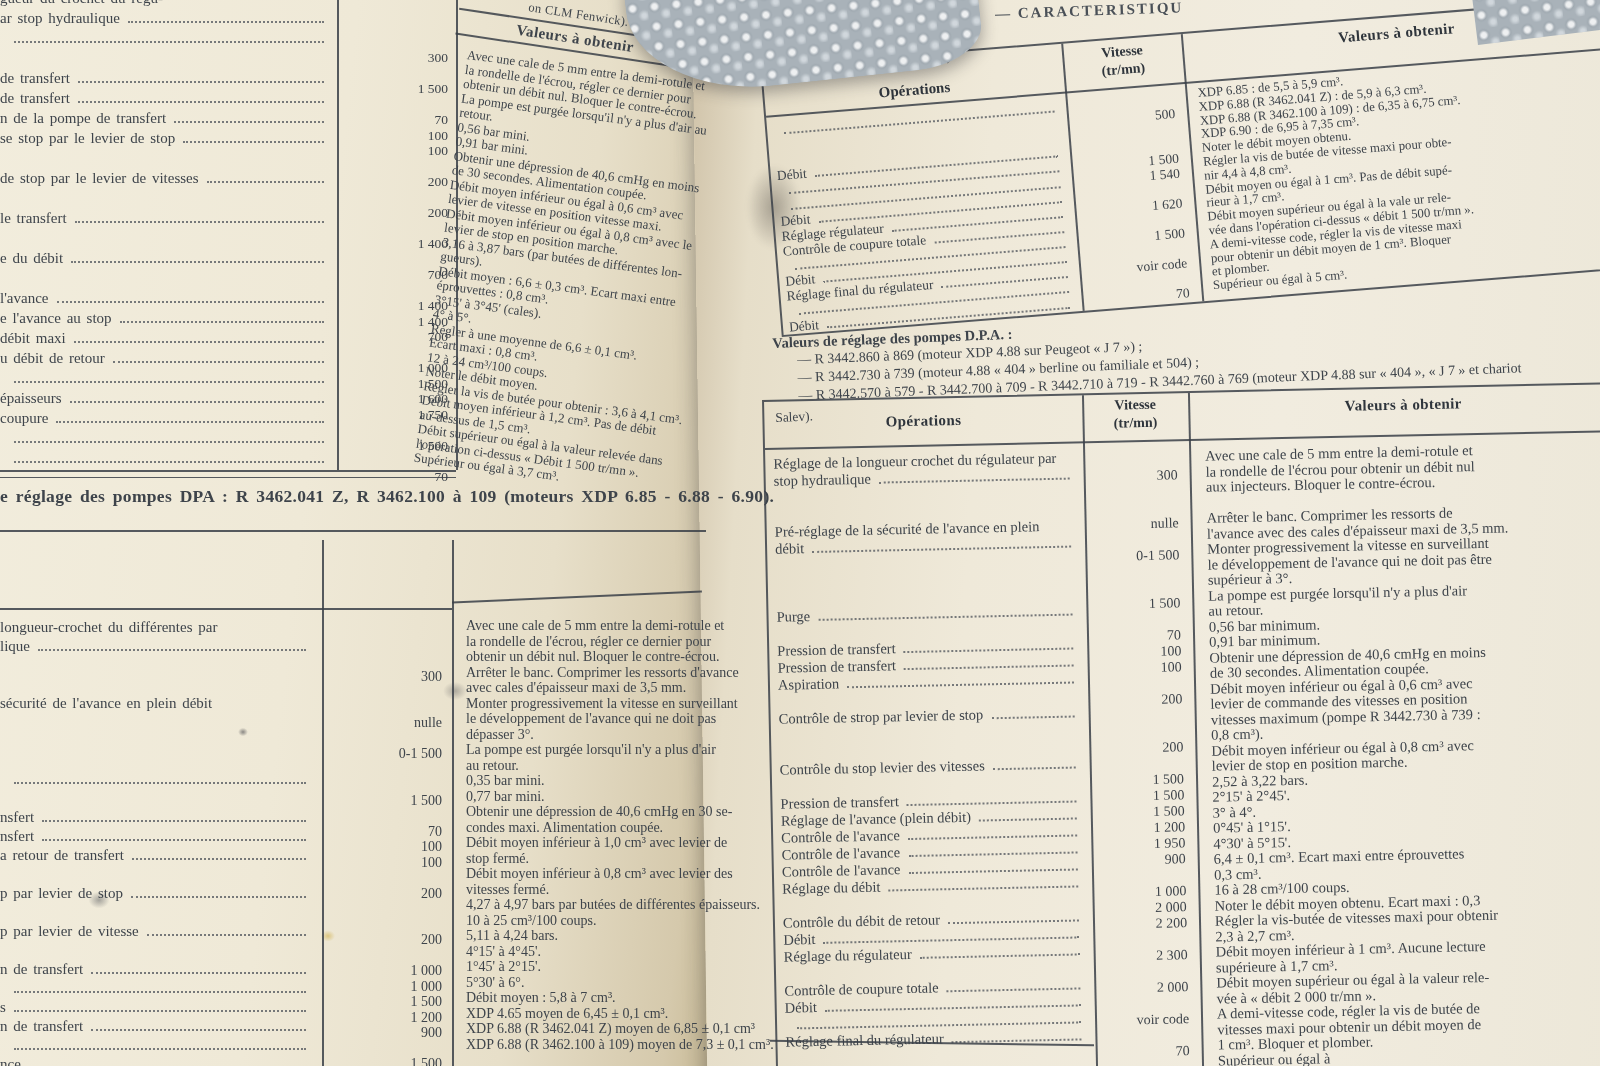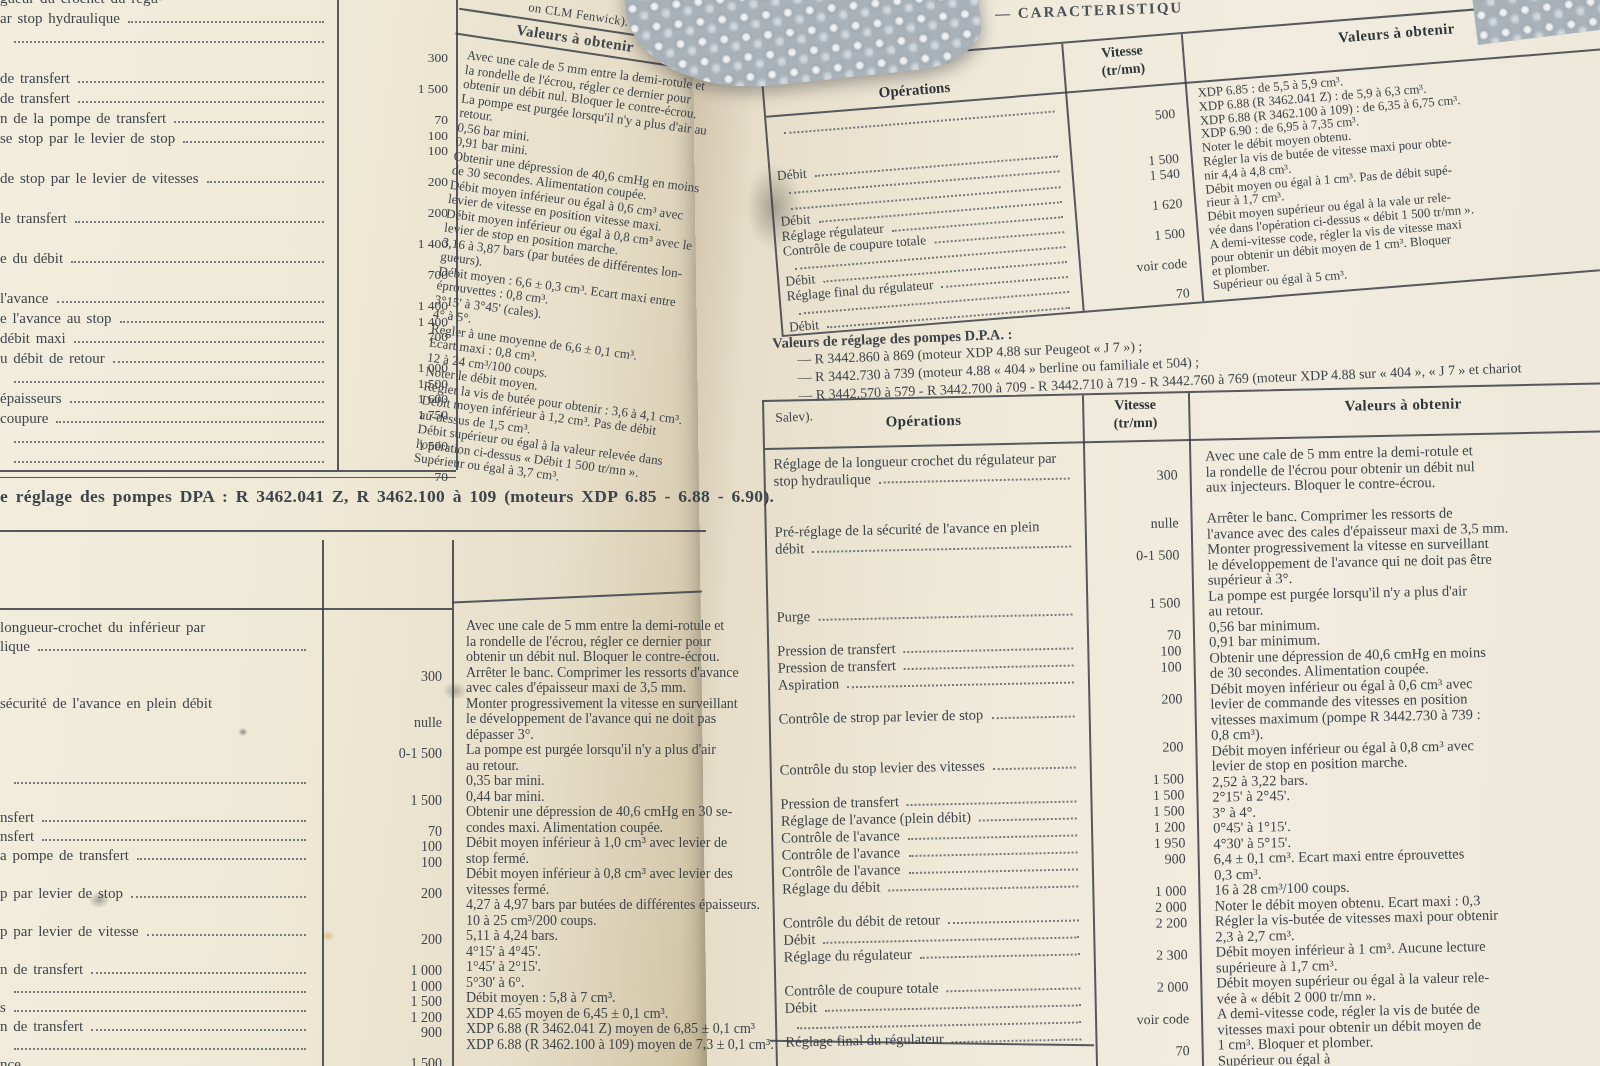--- a/index.html
+++ b/index.html
@@ -240,33 +240,33 @@
 <div class="hcell lb-h-sp">
   <div>Vitesse</div>
   <div>(tr/mn)</div>
 </div>
 <div class="hcell lb-h-val">Valeurs à obtenir</div>
 <div class="vline lb-vline1"></div>
 <div class="vline lb-vline2"></div>
 <div class="hline lb-hr"></div>
 <div class="hline lb-hr2"></div>
 <div class="content flowcol lb-ops">
-    <div class="fl op"><span class="optxt">longueur-crochet du inférieur par</span></div>
+    <div class="fl op"><span class="optxt">longueur-crochet du différentes par</span></div>
     <div class="fl op"><span class="optxt">lique</span><span class="lead"></span></div>
     <div class="fl op"><span class="optxt">&nbsp;</span></div>
     <div class="fl op"><span class="optxt">&nbsp;</span></div>
     <div class="fl op"><span class="optxt">sécurité de l'avance en plein débit</span></div>
     <div class="fl op"><span class="optxt">&nbsp;</span></div>
     <div class="fl op"><span class="optxt">&nbsp;</span></div>
     <div class="fl op"><span class="optxt">&nbsp;</span></div>
     <div class="fl op"><span class="optxt">&nbsp;</span><span class="lead"></span></div>
     <div class="fl op"><span class="optxt">&nbsp;</span></div>
     <div class="fl op"><span class="optxt">nsfert</span><span class="lead"></span></div>
     <div class="fl op"><span class="optxt">nsfert</span><span class="lead"></span></div>
-    <div class="fl op"><span class="optxt">a pompe de transfert</span><span class="lead"></span></div>
+    <div class="fl op"><span class="optxt">a retour de transfert</span><span class="lead"></span></div>
     <div class="fl op"><span class="optxt">&nbsp;</span></div>
     <div class="fl op"><span class="optxt">p par levier de stop</span><span class="lead"></span></div>
     <div class="fl op"><span class="optxt">&nbsp;</span></div>
     <div class="fl op"><span class="optxt">p par levier de vitesse</span><span class="lead"></span></div>
     <div class="fl op"><span class="optxt">&nbsp;</span></div>
     <div class="fl op"><span class="optxt">n de transfert</span><span class="lead"></span></div>
     <div class="fl op"><span class="optxt">&nbsp;</span><span class="lead"></span></div>
     <div class="fl op"><span class="optxt">s</span><span class="lead"></span></div>
     <div class="fl op"><span class="optxt">n de transfert</span><span class="lead"></span></div>
     <div class="fl op"><span class="optxt">&nbsp;</span><span class="lead"></span></div>
@@ -308,29 +308,29 @@
     <div class="fl">la rondelle de l'écrou, régler ce dernier pour</div>
     <div class="fl">obtenir un débit nul. Bloquer le contre-écrou.</div>
     <div class="fl">Arrêter le banc. Comprimer les ressorts d'avance</div>
     <div class="fl">avec cales d'épaisseur maxi de 3,5 mm.</div>
     <div class="fl">Monter progressivement la vitesse en surveillant</div>
     <div class="fl">le développement de l'avance qui ne doit pas</div>
     <div class="fl">dépasser 3°.</div>
     <div class="fl">La pompe est purgée lorsqu'il n'y a plus d'air</div>
     <div class="fl">au retour.</div>
     <div class="fl">0,35 bar mini.</div>
-    <div class="fl">0,44 bar mini.</div>
+    <div class="fl">0,77 bar mini.</div>
     <div class="fl">Obtenir une dépression de 40,6 cmHg en 30 se-</div>
     <div class="fl">condes maxi. Alimentation coupée.</div>
     <div class="fl">Débit moyen inférieur à 1,0 cm³ avec levier de</div>
     <div class="fl">stop fermé.</div>
     <div class="fl">Débit moyen inférieur à 0,8 cm³ avec levier des</div>
     <div class="fl">vitesses fermé.</div>
     <div class="fl">4,27 à 4,97 bars par butées de différentes épaisseurs.</div>
-    <div class="fl">10 à 25 cm³/200 coups.</div>
+    <div class="fl">10 à 25 cm³/100 coups.</div>
     <div class="fl">5,11 à 4,24 bars.</div>
     <div class="fl">4°15' à 4°45'.</div>
     <div class="fl">1°45' à 2°15'.</div>
     <div class="fl">5°30' à 6°.</div>
     <div class="fl">Débit moyen : 5,8 à 7 cm³.</div>
     <div class="fl">XDP 4.65 moyen de 6,45 ± 0,1 cm³.</div>
     <div class="fl">XDP 6.88 (R 3462.041 Z) moyen de 6,85 ± 0,1 cm³</div>
     <div class="fl">XDP 6.88 (R 3462.100 à 109) moyen de 7,3 ± 0,1 cm³.</div>
   </div>
 

